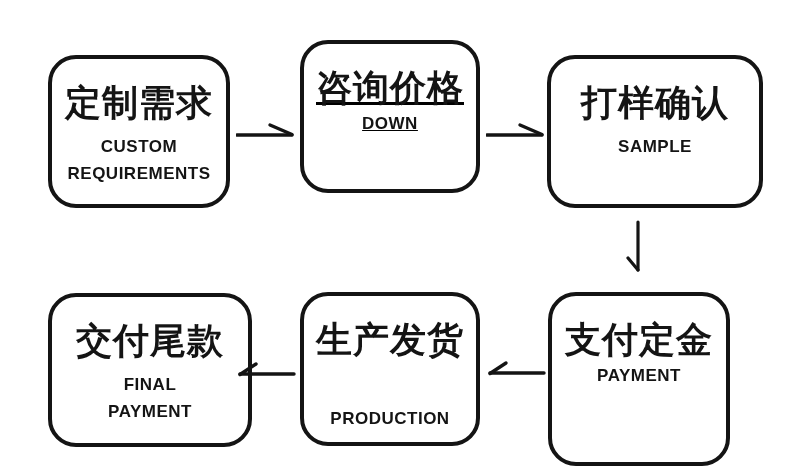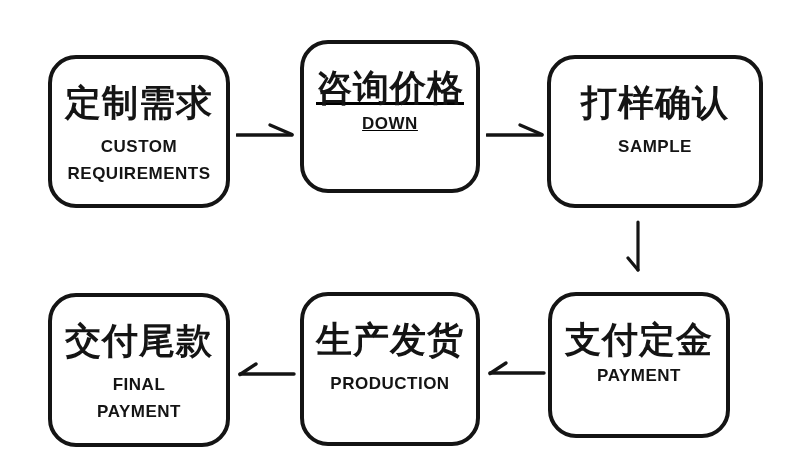--- a/index.html
+++ b/index.html
@@ -44,23 +44,23 @@
     letter-spacing: 0.5px;
     white-space: nowrap;
   }
   .node .en.first { margin-top: 8px; }
 
   
   .node-1 { left: 48px;  top: 55px;  width: 182px; height: 153px; }
   .node-2 { left: 300px; top: 40px;  width: 180px; height: 153px; text-decoration: underline; }
   .node-3 { left: 547px; top: 55px;  width: 216px; height: 153px; }
   
-  .node-4 { left: 548px; top: 292px; width: 182px; height: 146px; text-align: center; }
-  .node-5 { left: 300px; top: 292px; width: 180px; height: 154px; }
-  .node-6 { left: 48px;  top: 293px; width: 182px; height: 154px; }
+  .node-4 { left: 548px; top: 292px; width: 182px; height: 174px; text-align: center; }
+  .node-5 { left: 300px; top: 292px; width: 180px; height: 154px; gap: 35px; }
+  .node-6 { left: 48px;  top: 293px; width: 204px; height: 154px; }
 
   .arrow { position: absolute; }
   .arrow svg { display: block; }
   .arrow-right-1 { left: 236px; top: 119px; }
   .arrow-right-2 { left: 486px; top: 119px; }
   .arrow-down-1  { left: 626px; top: 220px; }
   .arrow-left-1  { left: 236px; top: 358px; }
   .arrow-left-2  { left: 486px; top: 357px; }
 </style>
 </head>

